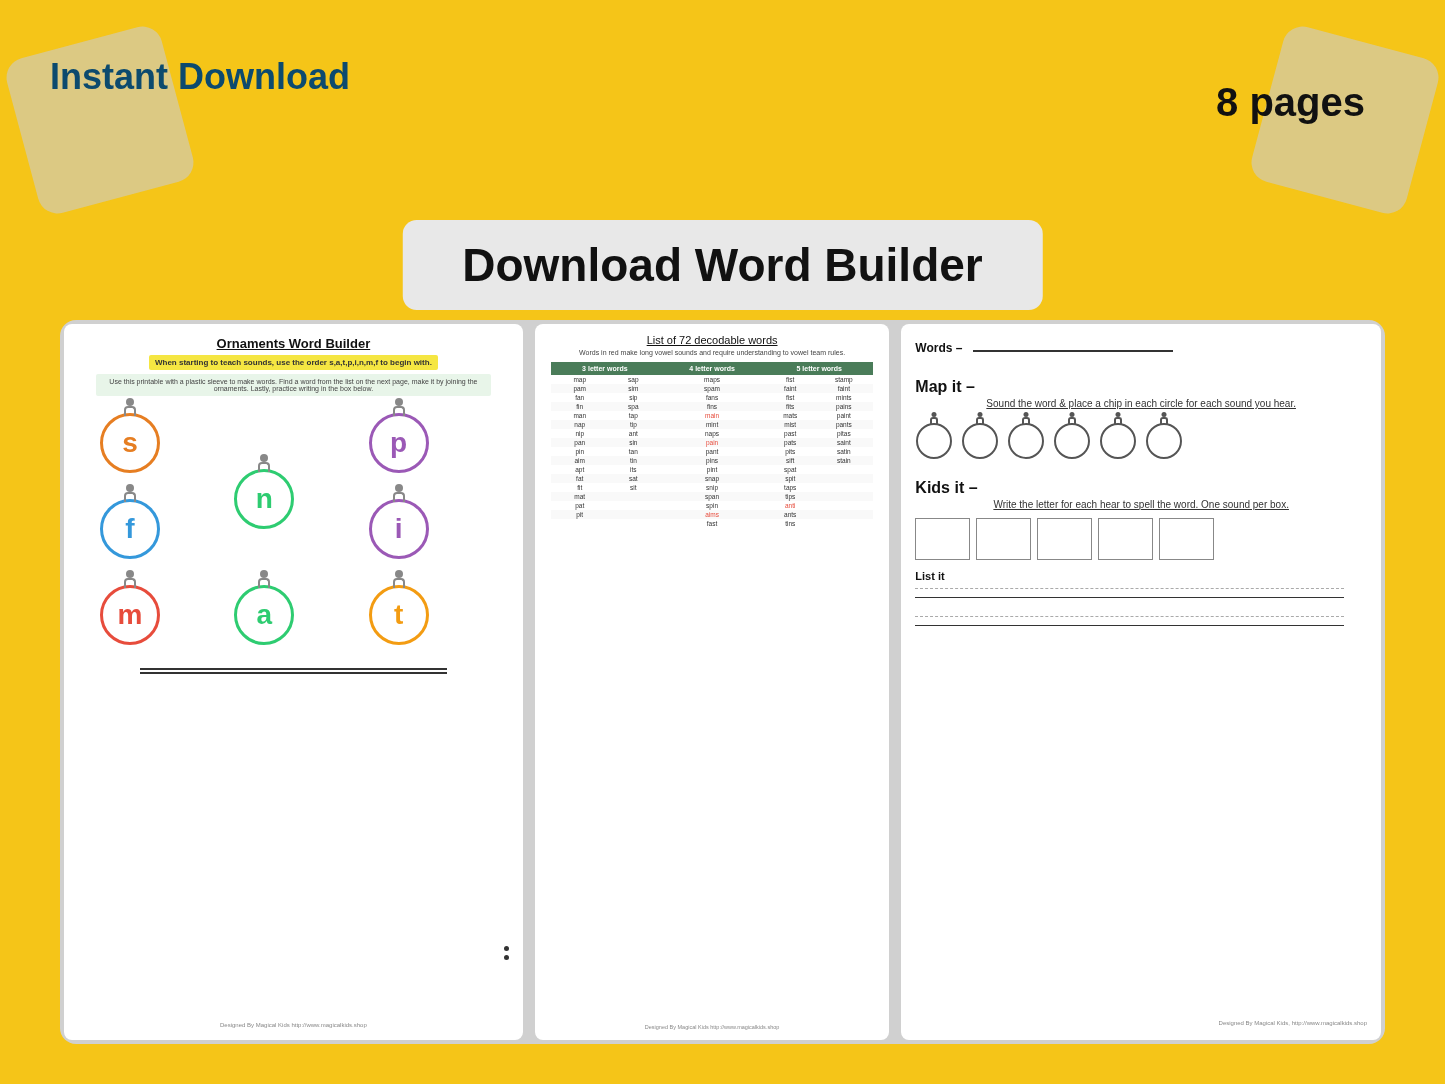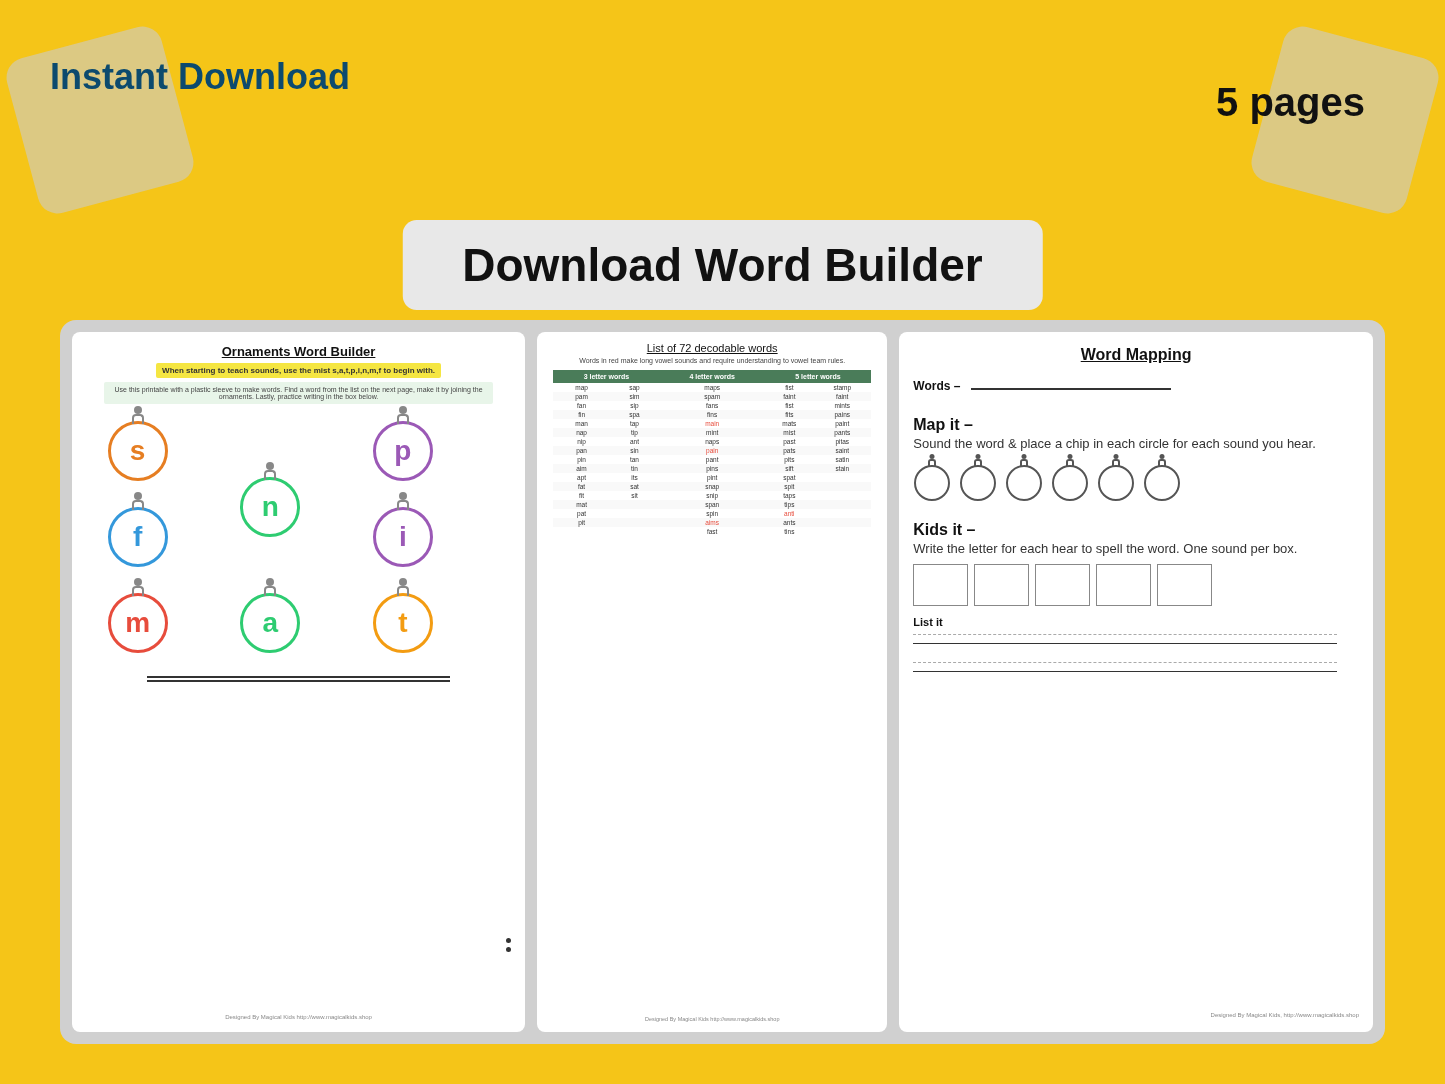--- a/index.html
+++ b/index.html
@@ -67,21 +67,21 @@
 
     
     .content-area {
       position: absolute;
       top: 320px;
       left: 60px;
       right: 60px;
       bottom: 40px;
       background: #d0d0d0;
       border-radius: 16px;
-      padding: 12px;
+      padding: 4px;
       display: flex;
       gap: 12px;
     }
 
     
     .page-preview {
       background: white;
       border-radius: 8px;
       overflow: hidden;
       position: relative;
@@ -275,23 +275,25 @@
       display: inline-block;
       margin-left: 6px;
     }
     .p3-section-label {
       font-size: 16px;
       font-weight: 700;
       color: #111;
       margin: 10px 0 2px 0;
     }
     .p3-instruction {
-      font-size: 13px;
+      font-size: 10px;
       color: #333;
       margin-bottom: 8px;
+      text-decoration: underline;
+      text-align: center;
     }
     .ornament-row {
       display: flex;
       gap: 8px;
       margin-bottom: 10px;
     }
     .small-ornament {
       width: 38px;
       height: 42px;
       position: relative;
@@ -386,33 +388,33 @@
 
 <div class="corner-decoration corner-tl"></div>
 <div class="corner-decoration corner-tr"></div>
 
 <div class="instant-download">
   <span>Instant
 Download</span>
 </div>
 
 <div class="pages-label">
-  <span>5 pages</span>
+  <span>8 pages</span>
 </div>
 
 <div class="title-banner">
   <h1>Download Word Builder</h1>
 </div>
 
 <div class="content-area">
 
   <div class="page-preview page-preview-1">
     <div class="p1-inner">
       <div class="p1-title">Ornaments Word Builder</div>
-      <div class="p1-subtitle">When starting to teach sounds, use the mist s,a,t,p,i,n,m,f to begin with.</div>
+      <div class="p1-subtitle">When starting to teach sounds, use the order s,a,t,p,i,n,m,f to begin with.</div>
       <div class="p1-instructions">Use this printable with a plastic sleeve to make words. Find a word from the list on the next page, make it by joining the ornaments. Lastly, practice writing in the box below.</div>
 
       <div class="ornaments-grid">
 
         <div class="ornament">
           <div class="ornament-circle orn-s">
             <div class="ornament-top"></div>
             <div class="ornament-top-ball"></div>
             s
           </div>
@@ -624,21 +626,20 @@
             </tr>
         </tbody>
       </table>
 
       <div class="p2-credit">Designed By Magical Kids http://www.magicalkids.shop</div>
     </div>
   </div>
 
   <div class="page-preview page-preview-3">
     <div class="p3-inner">
-      <div class="p3-title">Word Mapping</div>
 
       <div style="margin-bottom:12px;">
         <span class="p3-word-line">Words –</span>
         <span class="p3-blank-line" style="width:200px;"></span>
       </div>
 
       <div class="p3-section-label">Map it –</div>
       <div class="p3-instruction">Sound the word &amp; place a chip in each circle for each sound you hear.</div>
 
       <div class="ornament-row">

